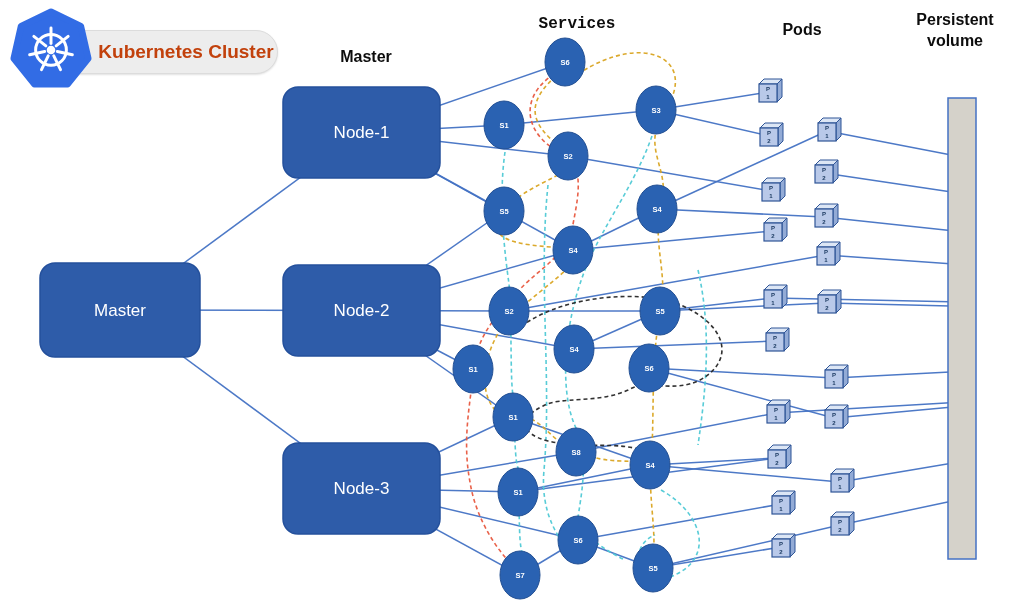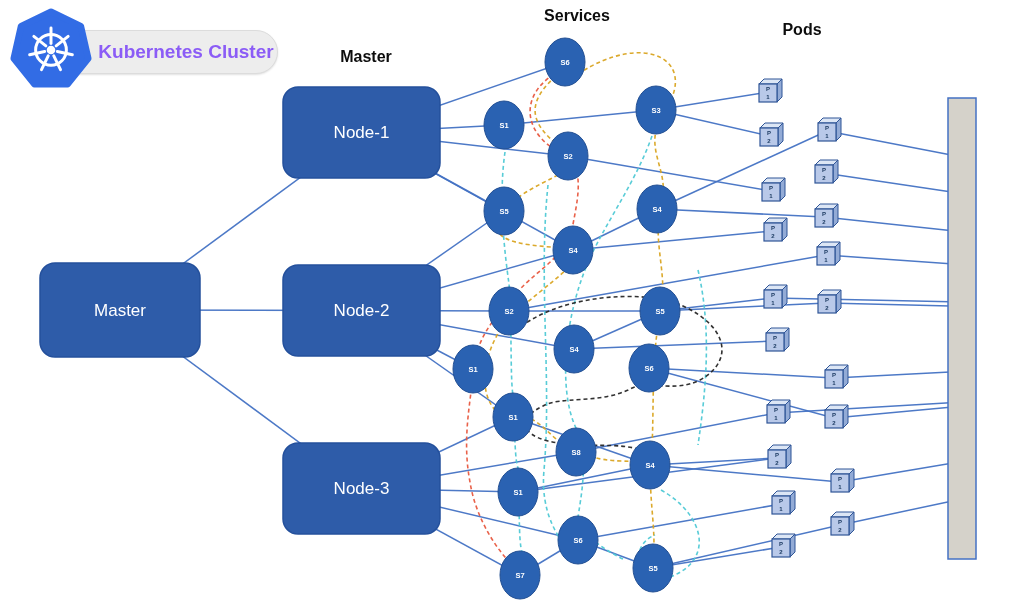--- a/index.html
+++ b/index.html
@@ -2,27 +2,27 @@
 <html><head>
 <meta charset="utf-8">
 <style>
   html,body{margin:0;padding:0;background:#fff;}
   .stage{position:relative;width:1024px;height:609px;background:#ffffff;overflow:hidden;
          font-family:"Liberation Sans",sans-serif;}
   #diagram{position:absolute;left:0;top:0;}
   svg text{font-family:"Liberation Sans",sans-serif;}
   .heading{position:absolute;font-weight:bold;color:#0d0d0d;font-size:16px;text-align:center;line-height:1.3;}
   .h-nodes{left:326px;top:47px;width:80px;}
-  .h-services{left:531px;top:6px;width:92px;}
+  .h-services{left:531px;top:14px;width:92px;font-family:Liberation Mono, monospace;}
   .h-pods{left:773px;top:20px;width:58px;}
   .h-pv{left:897px;top:10px;width:116px;}
   .pill{position:absolute;left:58px;top:30px;width:220px;height:44px;background:#ededed;
         border:1px solid #dcdcdc;border-radius:22px;display:flex;align-items:center;
         justify-content:center;padding-left:36px;box-sizing:border-box;
-        font-weight:bold;font-size:19px;color:#8b5cf6;box-shadow:0 1px 2px rgba(0,0,0,.12);}
+        font-weight:bold;font-size:19px;color:#c2410c;box-shadow:0 1px 2px rgba(0,0,0,.12);}
   .k8slogo{position:absolute;left:10px;top:5px;}
 </style>
 </head>
 <body>
 
 <div class="stage">
 
   <svg id="diagram" width="1024" height="609" viewBox="0 0 1024 609">
       <line x1="120" y1="310" x2="361.5" y2="132.5" stroke="#4472c4" stroke-width="1.5" opacity="0.95"></line>
       <line x1="120" y1="310" x2="361.5" y2="310.5" stroke="#4472c4" stroke-width="1.5" opacity="0.95"></line>
@@ -249,14 +249,15 @@
       <line x1="41" y1="53.3" x2="33.8" y2="68.2"></line>
       <line x1="37.2" y1="48.6" x2="21.1" y2="52.2"></line>
       <line x1="38.5" y1="42.6" x2="25.6" y2="32.4"></line>
     </g>
     <circle cx="44" cy="47" r="4.6" fill="#ffffff"></circle>
   </svg>
 
   <div class="heading h-nodes">Master</div>
   <div class="heading h-services">Services</div>
   <div class="heading h-pods">Pods</div>
+  <div class="heading h-pv">Persistent volume</div>
 
 </div>
 
 </body></html>

